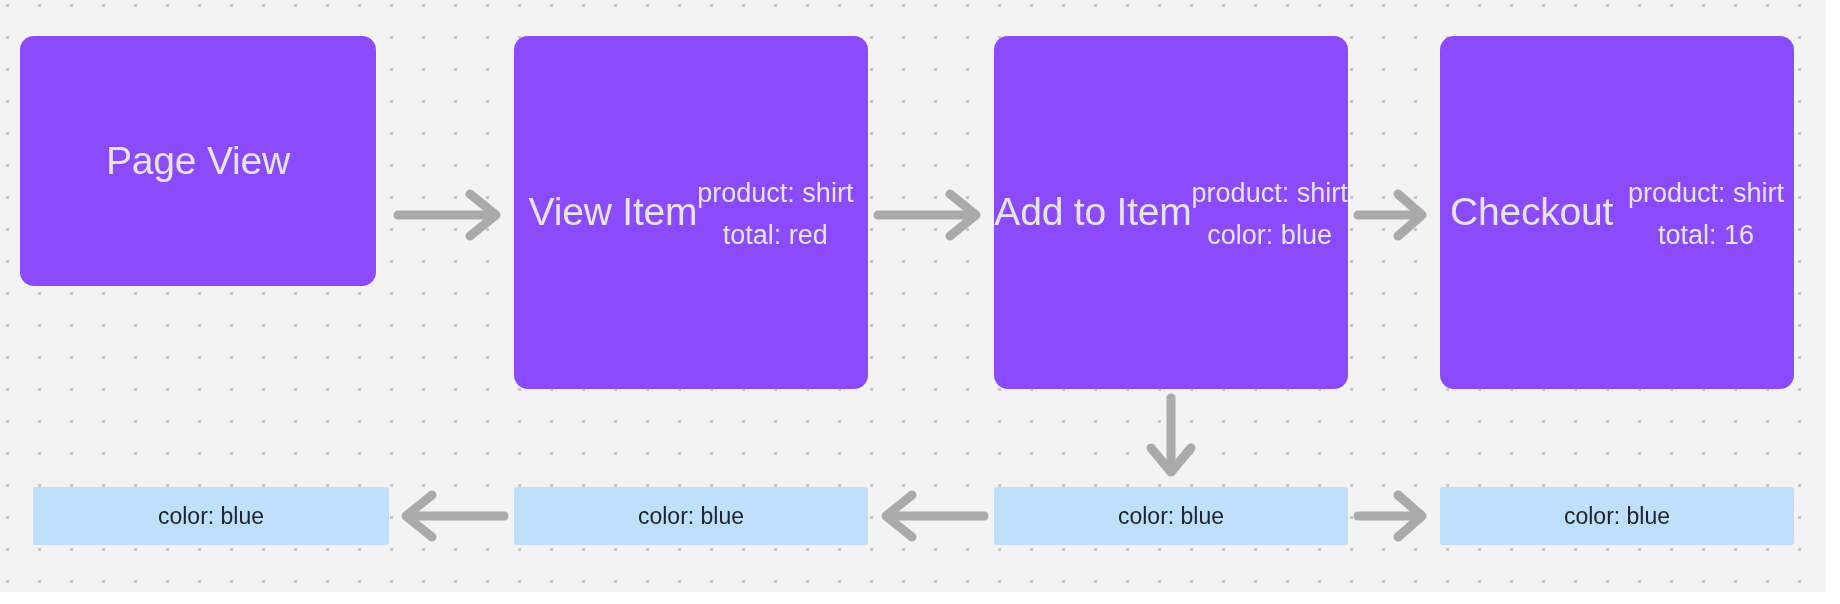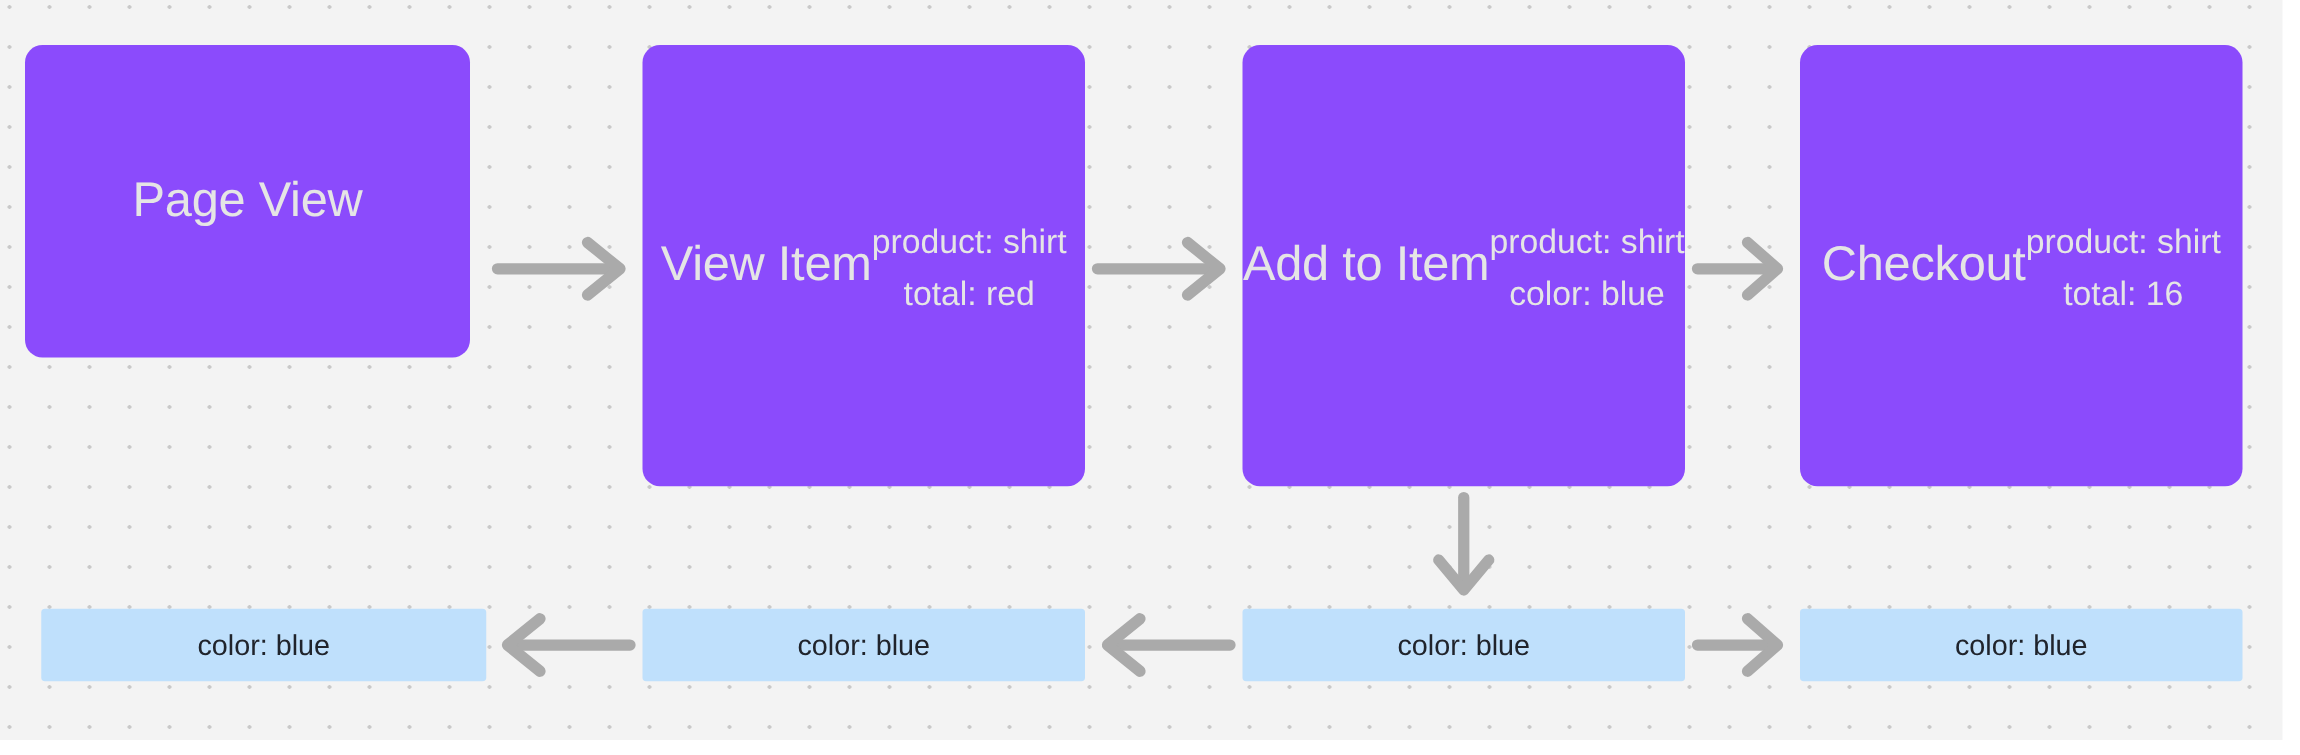--- a/index.html
+++ b/index.html
@@ -111,21 +111,21 @@
   </div>
 
   <div class="node" style="left:994px; top:36px; width:354px; height:353px; background:#8b4bfc;">
     <div class="node-title">Add to Item</div>
     <div class="node-props">
       <div class="node-prop">product: shirt</div>
       <div class="node-prop">color: blue</div>
     </div>
   </div>
 
-  <div class="node" style="left:1440px; top:36px; width:354px; height:353px; background:#8b4bfc;">
+  <div class="node" style="left:1440px; top:36px; width:354px; height:353px; background:#8b4bfc;justify-content:space-between;">
     <div class="node-title">Checkout</div>
     <div class="node-props">
       <div class="node-prop">product: shirt</div>
       <div class="node-prop">total: 16</div>
     </div>
   </div>
 
   <div class="chip" style="left:33px; top:487px; width:356px; height:58px; background:#bfe0fc;">
     <span>color: blue</span>
   </div>

